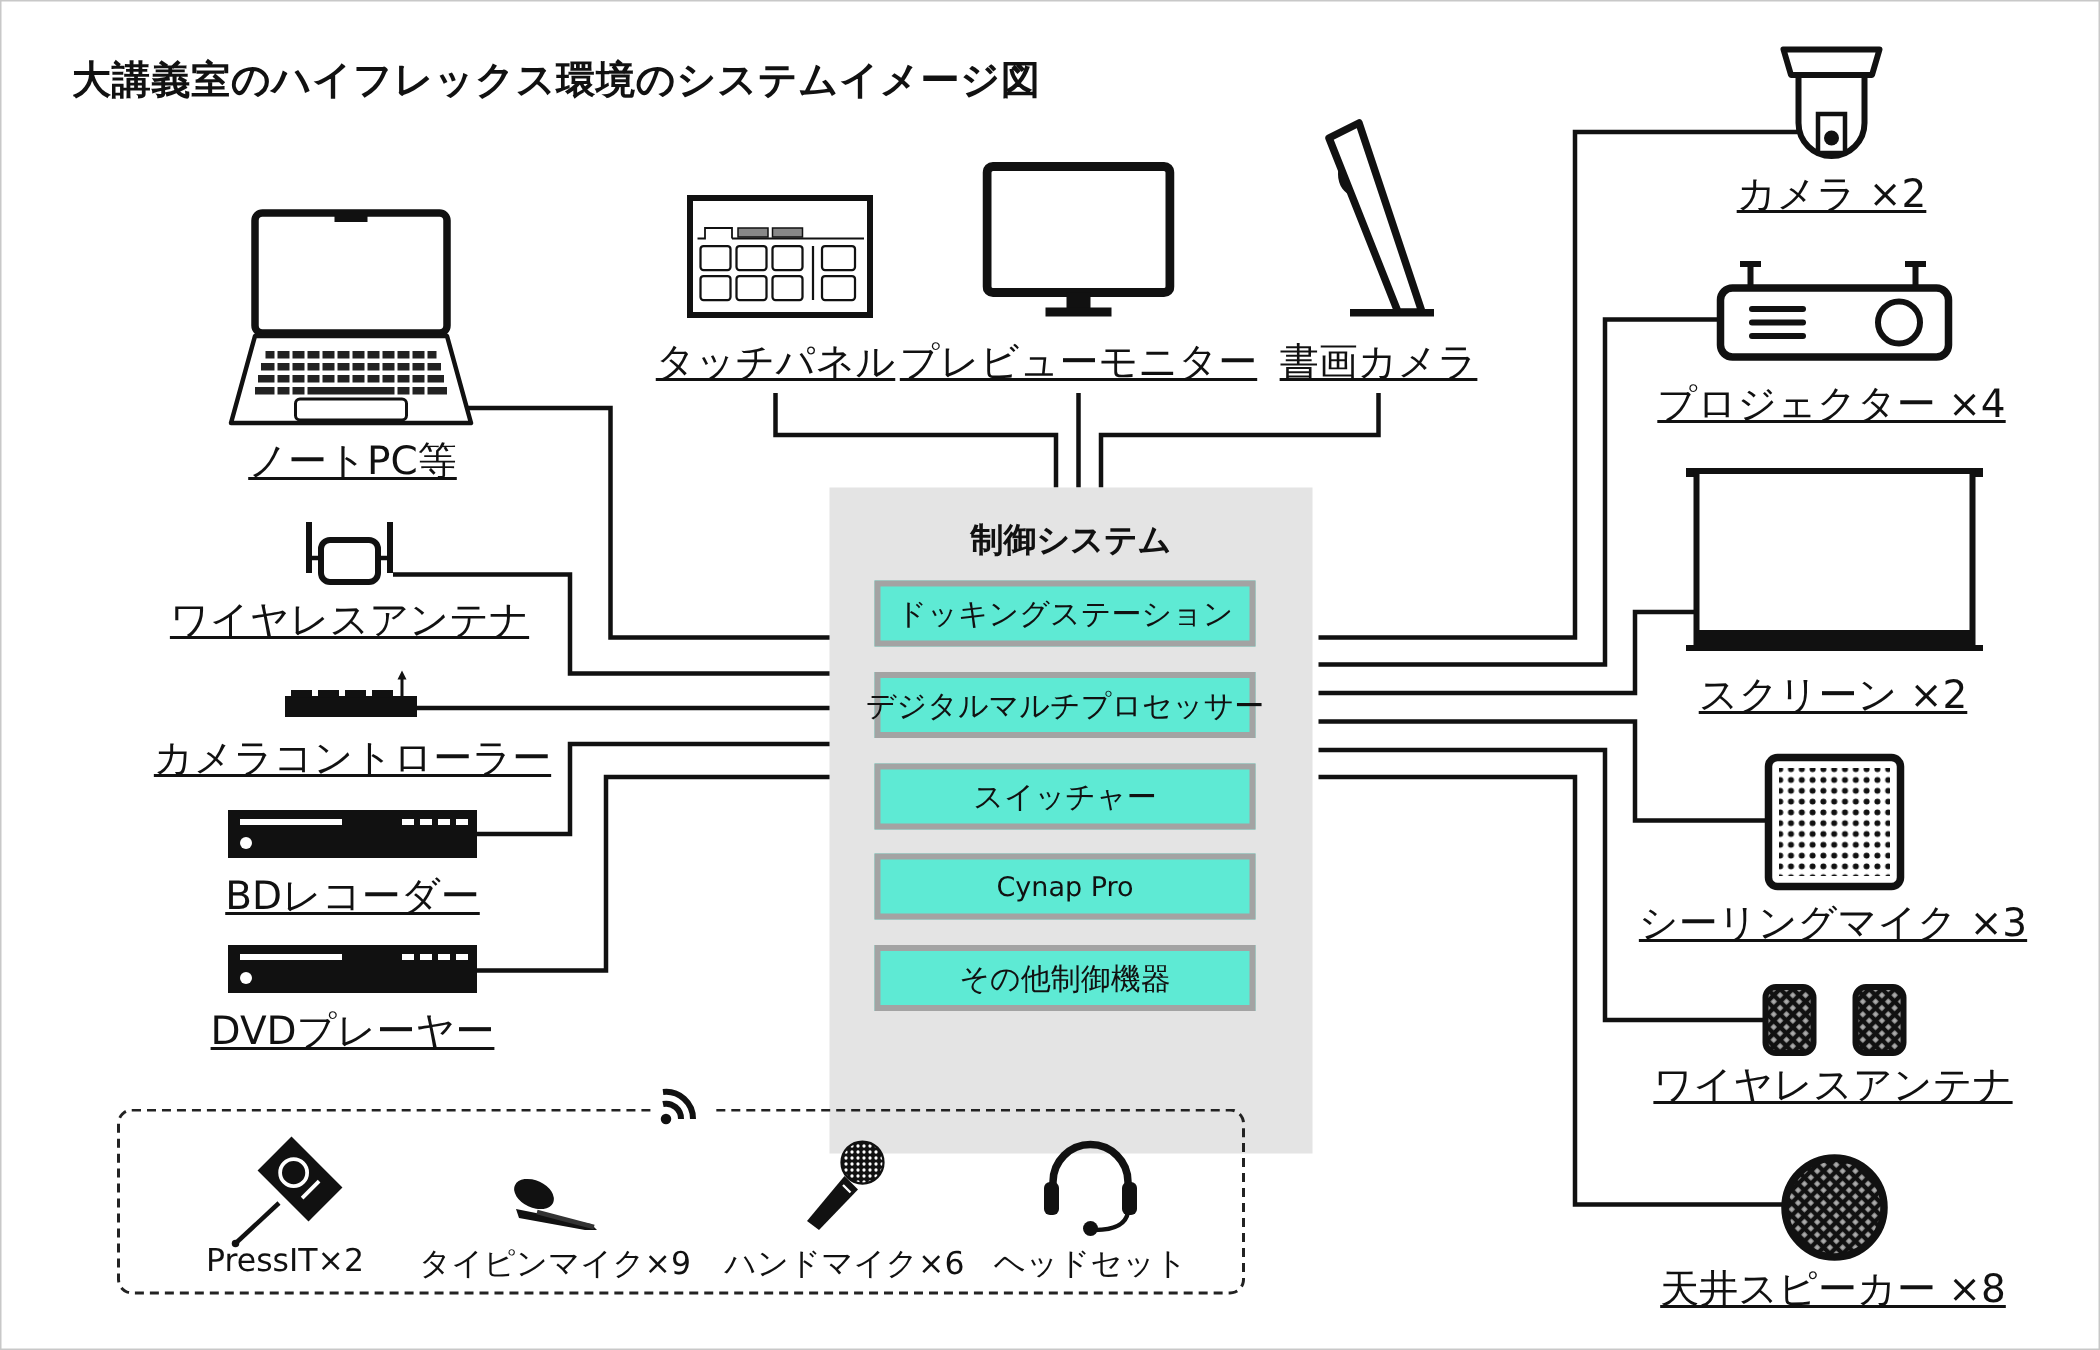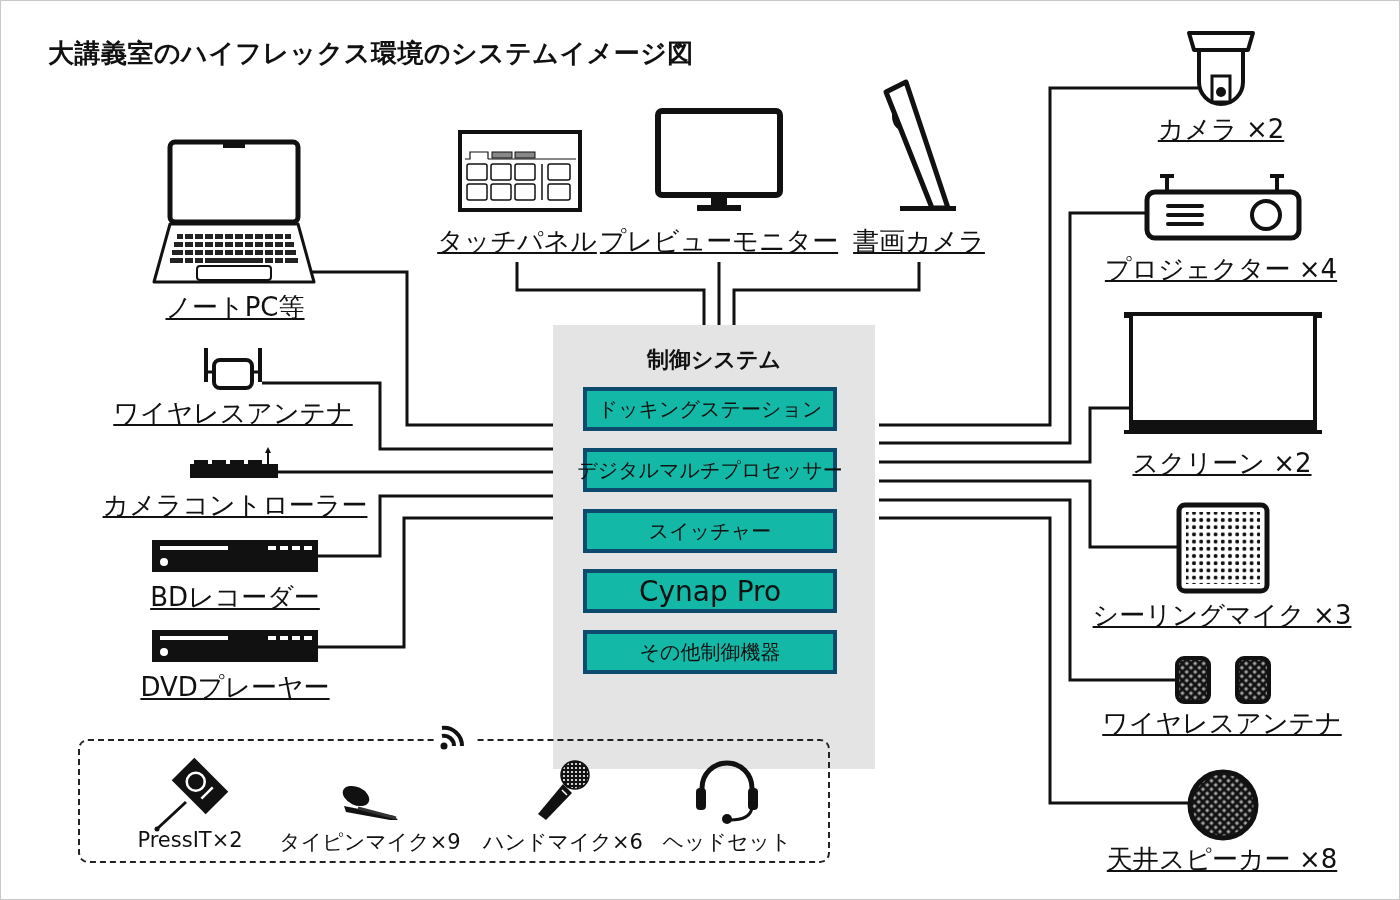--- a/index.html
+++ b/index.html
@@ -4,21 +4,21 @@
 <style>
   html,body{margin:0;padding:0;background:#fff;}
   body{width:1400px;height:900px;position:relative;overflow:hidden;font-family:"DejaVu Sans","Liberation Sans",sans-serif;color:#111;}
   .frame{position:absolute;left:0;top:0;width:1398px;height:898px;border:1px solid #c8c8c8;}
   .abs{position:absolute;}
   .title{left:48px;top:36px;font-size:26px;font-weight:bold;letter-spacing:0.5px;}
   .lbl{position:absolute;font-size:26px;white-space:nowrap;text-align:right;transform:translateX(-50%);text-decoration:underline;}
   svg.wires{position:absolute;left:0;top:0;}
   .ctrl{position:absolute;left:533px;top:325px;width:322px;height:444px;background:#e4e4e4;margin-left:20px;}
   .ctrl-title{position:absolute;left:0;right:0;top:20px;text-align:center;font-size:22px;font-weight:bold;}
-  .module{position:absolute;left:30px;width:254px;height:44px;border:4px solid #0c4a6e;background:#14b8a6;box-sizing:border-box;display:flex;align-items:center;justify-content:center;font-size:20px;white-space:nowrap;}
+  .module{position:absolute;left:30px;width:254px;height:44px;border:4px solid #a3a3a3;background:#5eead4;box-sizing:border-box;display:flex;align-items:center;justify-content:center;font-size:20px;white-space:nowrap;}
   .wireless{position:absolute;left:78px;top:739px;width:752px;height:124px;border:2px dashed #222;border-radius:10px;box-sizing:border-box;}
   .wl-lbl{position:absolute;font-size:21px;white-space:nowrap;transform:translateX(-50%);}
   .icon{position:absolute;}
 </style>
 </head>
 <body>
 
 <div class="frame"></div>
 <div class="abs title">大講義室のハイフレックス環境のシステムイメージ図</div>
 
@@ -42,21 +42,21 @@
     <polyline points="879,500 1070,500 1070,680 1177,680"></polyline>
     <polyline points="879,518 1050,518 1050,803 1188,803"></polyline>
   </g>
 </svg>
 
 <div class="ctrl">
   <div class="ctrl-title">制御システム</div>
   <div class="module" style="top:62px">ドッキングステーション</div>
   <div class="module" style="top:123px">デジタルマルチプロセッサー</div>
   <div class="module" style="top:184px">スイッチャー</div>
-  <div class="module" style="top:244px;font-size:28px">Cynap Pro</div>
+  <div class="module" style="top:244px;font-size:18px">Cynap Pro</div>
   <div class="module" style="top:305px">その他制御機器</div>
 </div>
 
 <svg class="icon" style="left:458px;top:130px" width="124" height="82">
   <rect x="2" y="2" width="120" height="78" fill="#fff" stroke="#111" stroke-width="4"></rect>
   <path d="M7,29 H12 V22 H30 V29 M30,29 H118" fill="none" stroke="#111" stroke-width="1.2"></path>
   <rect x="34" y="22" width="20" height="6" fill="#888" stroke="#111" stroke-width="1"></rect>
   <rect x="57" y="22" width="20" height="6" fill="#888" stroke="#111" stroke-width="1"></rect>
   <g fill="none" stroke="#111" stroke-width="1.5">
     <rect x="9" y="34" width="20" height="16" rx="2"></rect>

